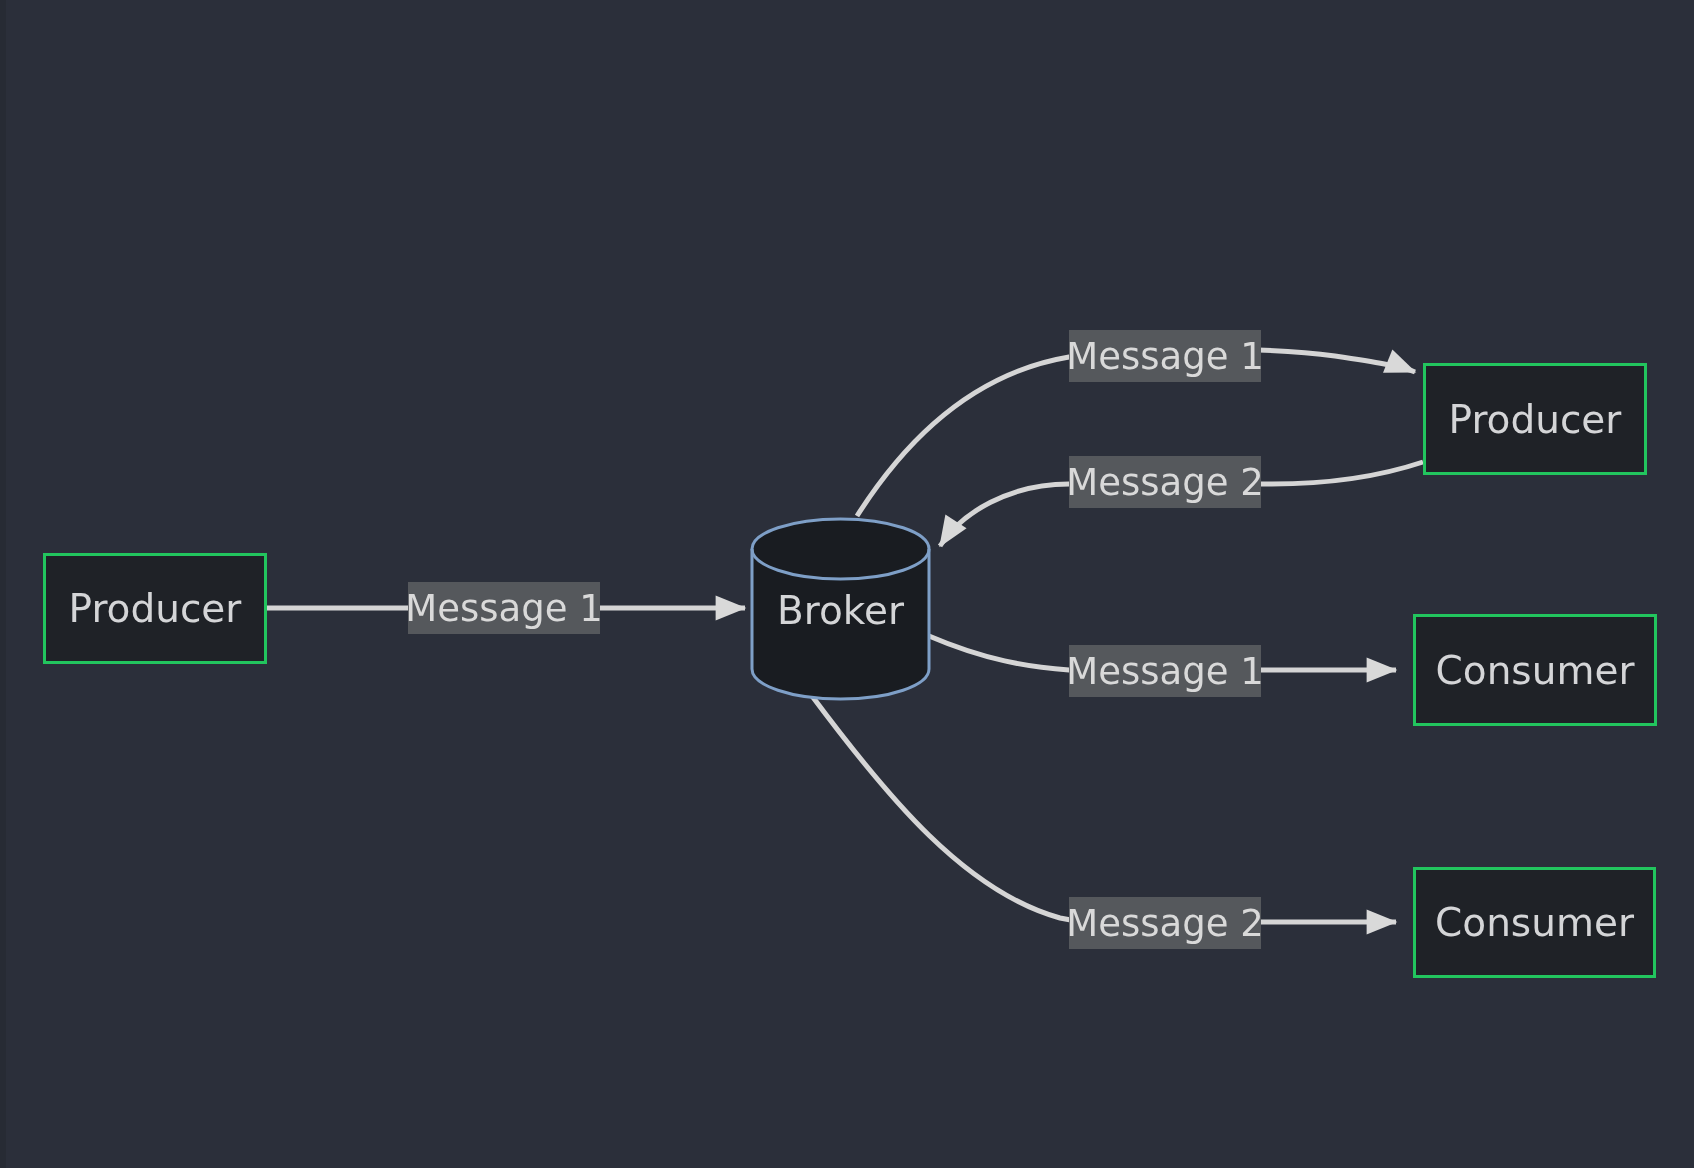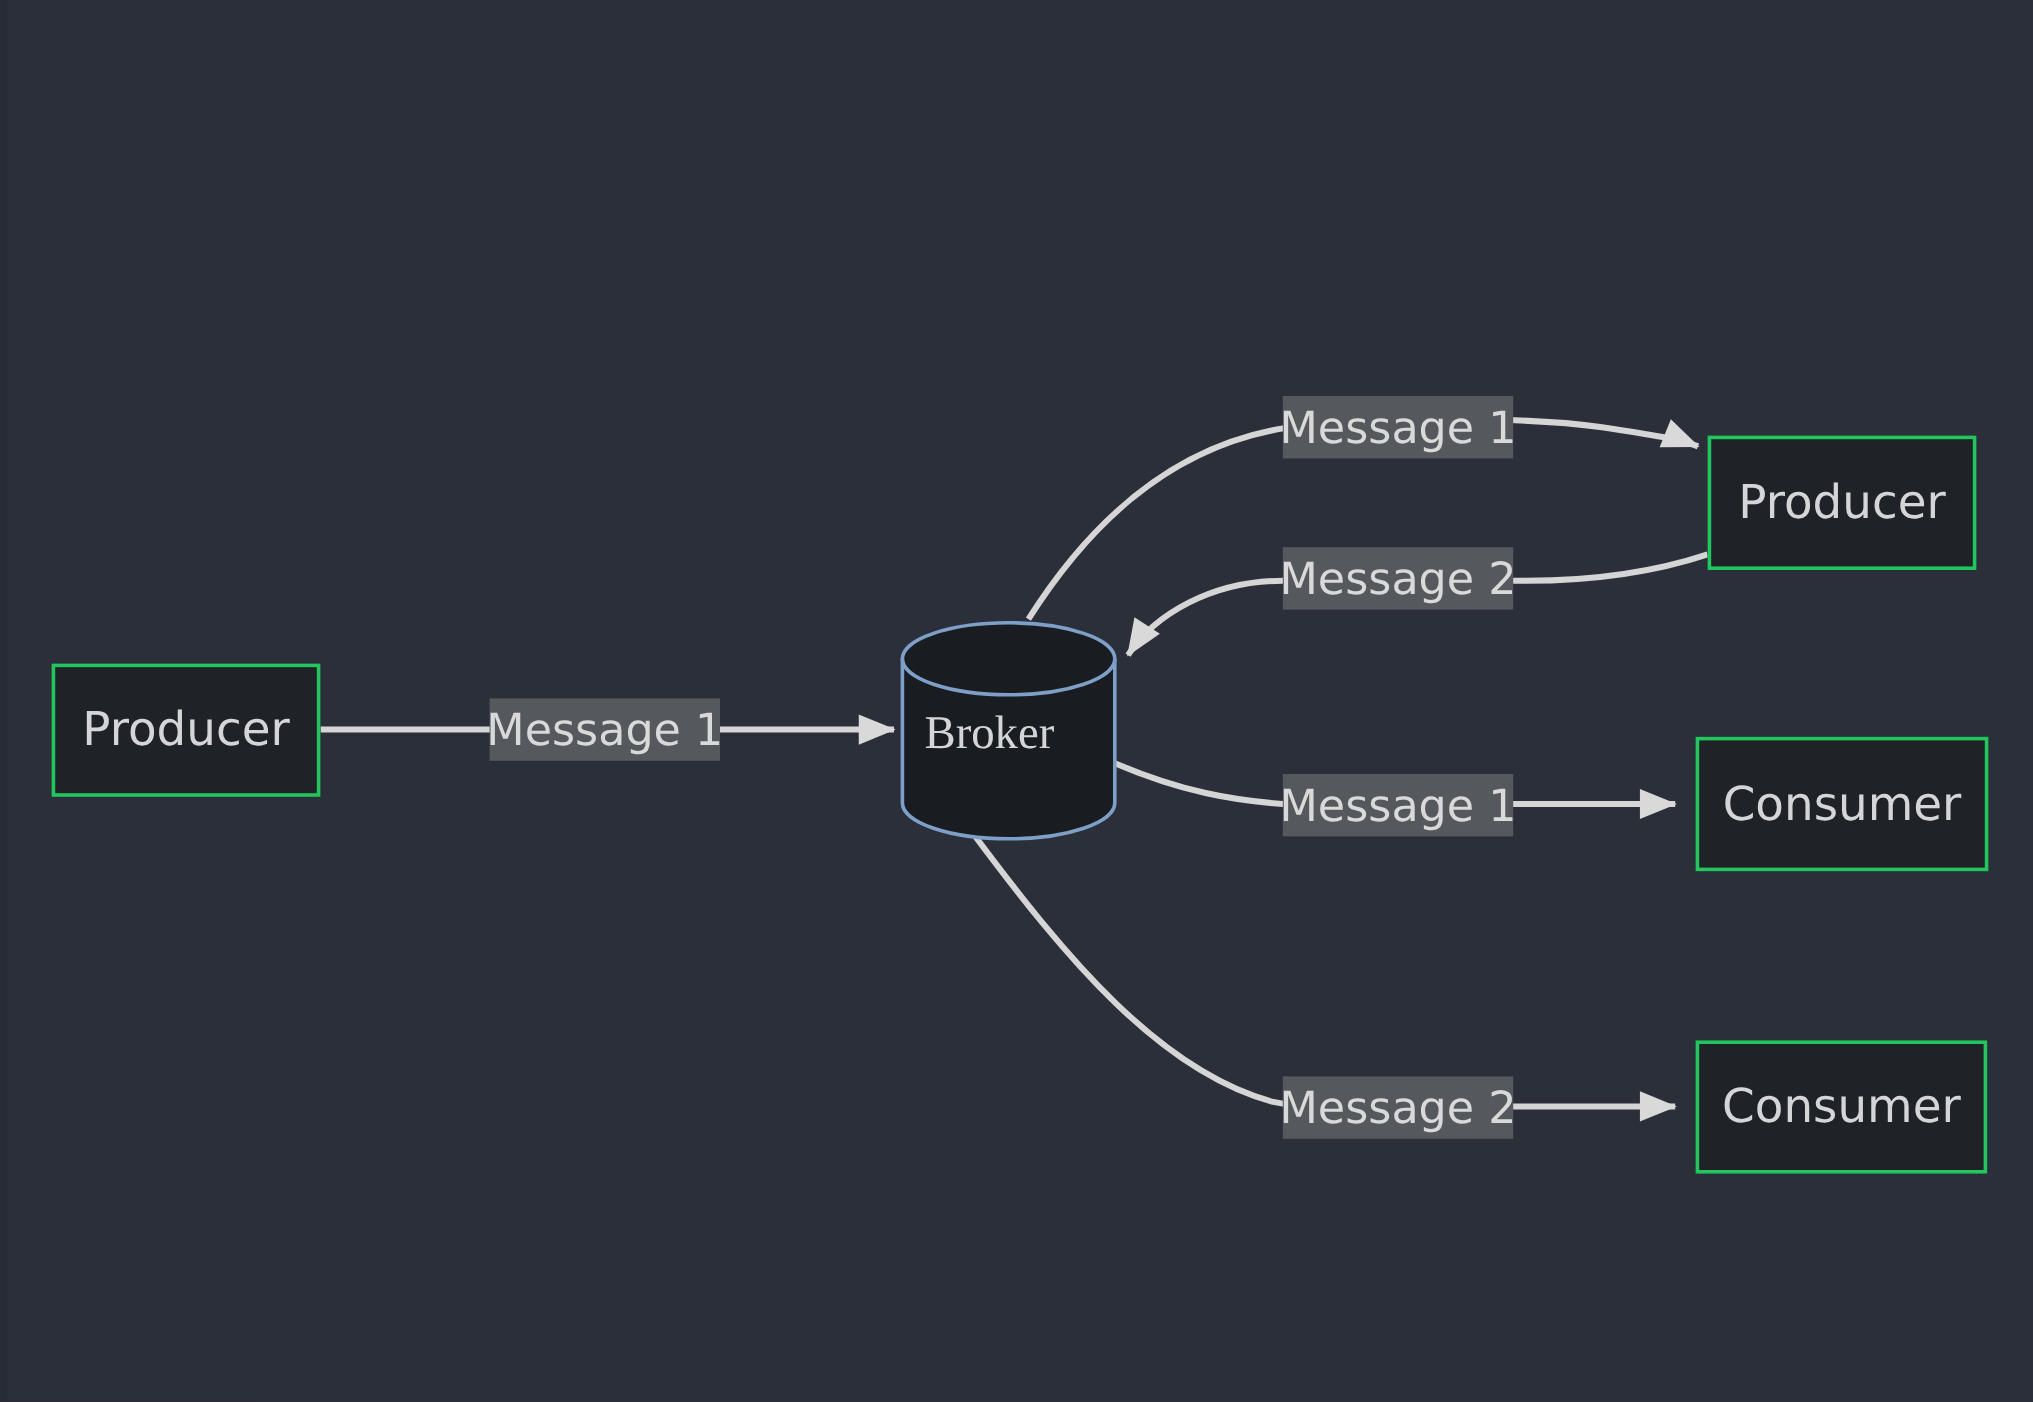--- a/index.html
+++ b/index.html
@@ -26,23 +26,23 @@
     box-sizing: border-box;
     display: flex;
     align-items: center;
     justify-content: center;
     color: #d4d5d7;
     font-size: 39px;
     white-space: nowrap;
   }
   .broker-label {
     position: absolute;
-    left: 736px; top: 549px; width: 177px; height: 122px;
+    left: 752px; top: 549px; width: 177px; height: 122px;
     display: flex; align-items: center; justify-content: center;
-    color: #d4d5d7; font-size: 39px; white-space: nowrap; font-family: Liberation Serif, serif;
+    color: #d4d5d7; font-size: 39px; white-space: nowrap;
   }
   .edge-label {
     position: absolute;
     width: 192px; height: 52px;
     background: #55585c;
     color: #d9d9d9;
     font-size: 37px;
     display: flex; align-items: center; justify-content: center;
     white-space: nowrap;
   }

